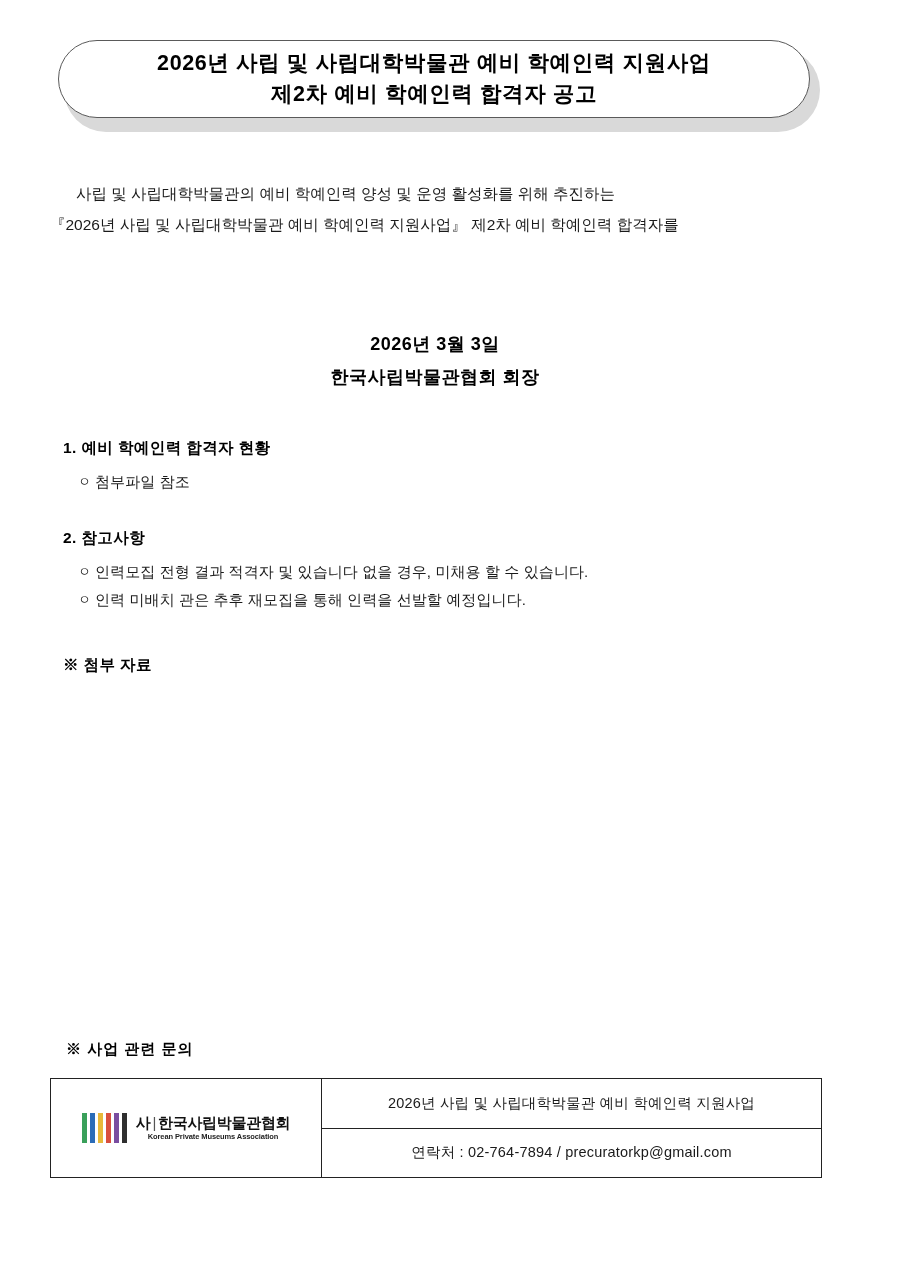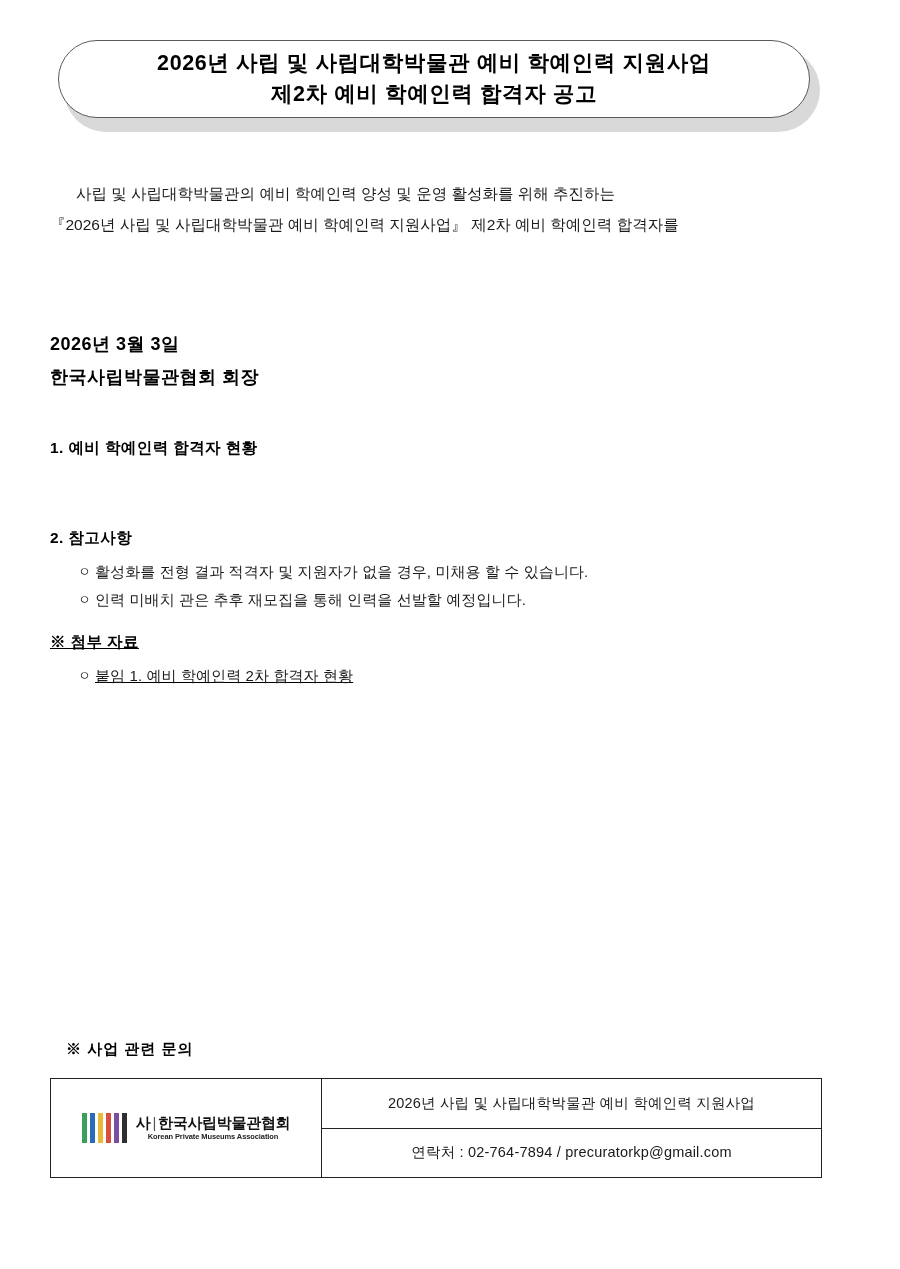--- a/index.html
+++ b/index.html
@@ -84,56 +84,57 @@
     display: block;
     text-align: justify;
   }
 
   
   .signblock {
     position: absolute;
     left: 50px;
     top: 328px;
     width: 770px;
-    text-align: left;
+    text-align: center;
     font-size: 18px;
     font-weight: bold;
     line-height: 1.85;
     letter-spacing: 0.5px;
   }
 
   
   .section {
     position: absolute;
     left: 50px;
     width: 800px;
   }
   .sec-head {
     font-size: 15.5px;
     font-weight: bold;
     letter-spacing: 0.4px;
     margin-bottom: 9px;
+    margin-left: 13px;
   }
   .bullet {
     font-size: 15px;
     line-height: 1.85;
     margin-left: 28px;
     letter-spacing: 0.1px;
     color: #1a1a1a;
   }
   .bullet .mark {
     display: inline-block;
     width: 17px;
     font-size: 13px;
     vertical-align: 1px;
   }
 
   #section-1 { top: 438px; }
   #section-2 { top: 528px; }
-  #section-3 { top: 632px; text-decoration: underline; }
+  #section-3 { top: 655px; }
 
   
   .contact-label {
     position: absolute;
     left: 66px;
     top: 1040px;
     font-size: 15px;
     font-weight: bold;
     letter-spacing: 1px;
   }
@@ -220,37 +221,37 @@
     <p class="line">『2026년 사립 및 사립대학박물관 예비 학예인력 지원사업』 제2차 예비 학예인력 합격자를</p>
   </div>
 
   <div class="signblock">
     <div>2026년  3월  3일</div>
     <div>한국사립박물관협회 회장</div>
   </div>
 
   <div class="section" id="section-1">
     <div class="sec-head">1. 예비 학예인력 합격자 현황</div>
+    <div class="bullet">
+      <span class="mark">ㅇ</span><span>첨부파일 참조</span>
+    </div>
   </div>
 
   <div class="section" id="section-2">
     <div class="sec-head">2. 참고사항</div>
     <div class="bullet">
-      <span class="mark">ㅇ</span><span>활성화를 전형 결과 적격자 및 지원자가 없을 경우, 미채용 할 수 있습니다.</span>
+      <span class="mark">ㅇ</span><span>인력모집 전형 결과 적격자 및 있습니다 없을 경우, 미채용 할 수 있습니다.</span>
     </div>
     <div class="bullet">
       <span class="mark">ㅇ</span><span>인력 미배치 관은 추후 재모집을 통해 인력을 선발할 예정입니다.</span>
     </div>
   </div>
 
   <div class="section" id="section-3">
     <div class="sec-head">※ 첨부 자료</div>
-    <div class="bullet">
-      <span class="mark">ㅇ</span><span>붙임 1. 예비 학예인력 2차 합격자 현황</span>
-    </div>
   </div>
 
   <div class="contact-label">※ 사업 관련 문의</div>
 
   <table class="contact-table">
     <tbody>
         <tr>
       <td class="logo-cell" rowspan="2">
         <div class="logo-inner">
           <span class="logo-bars">

